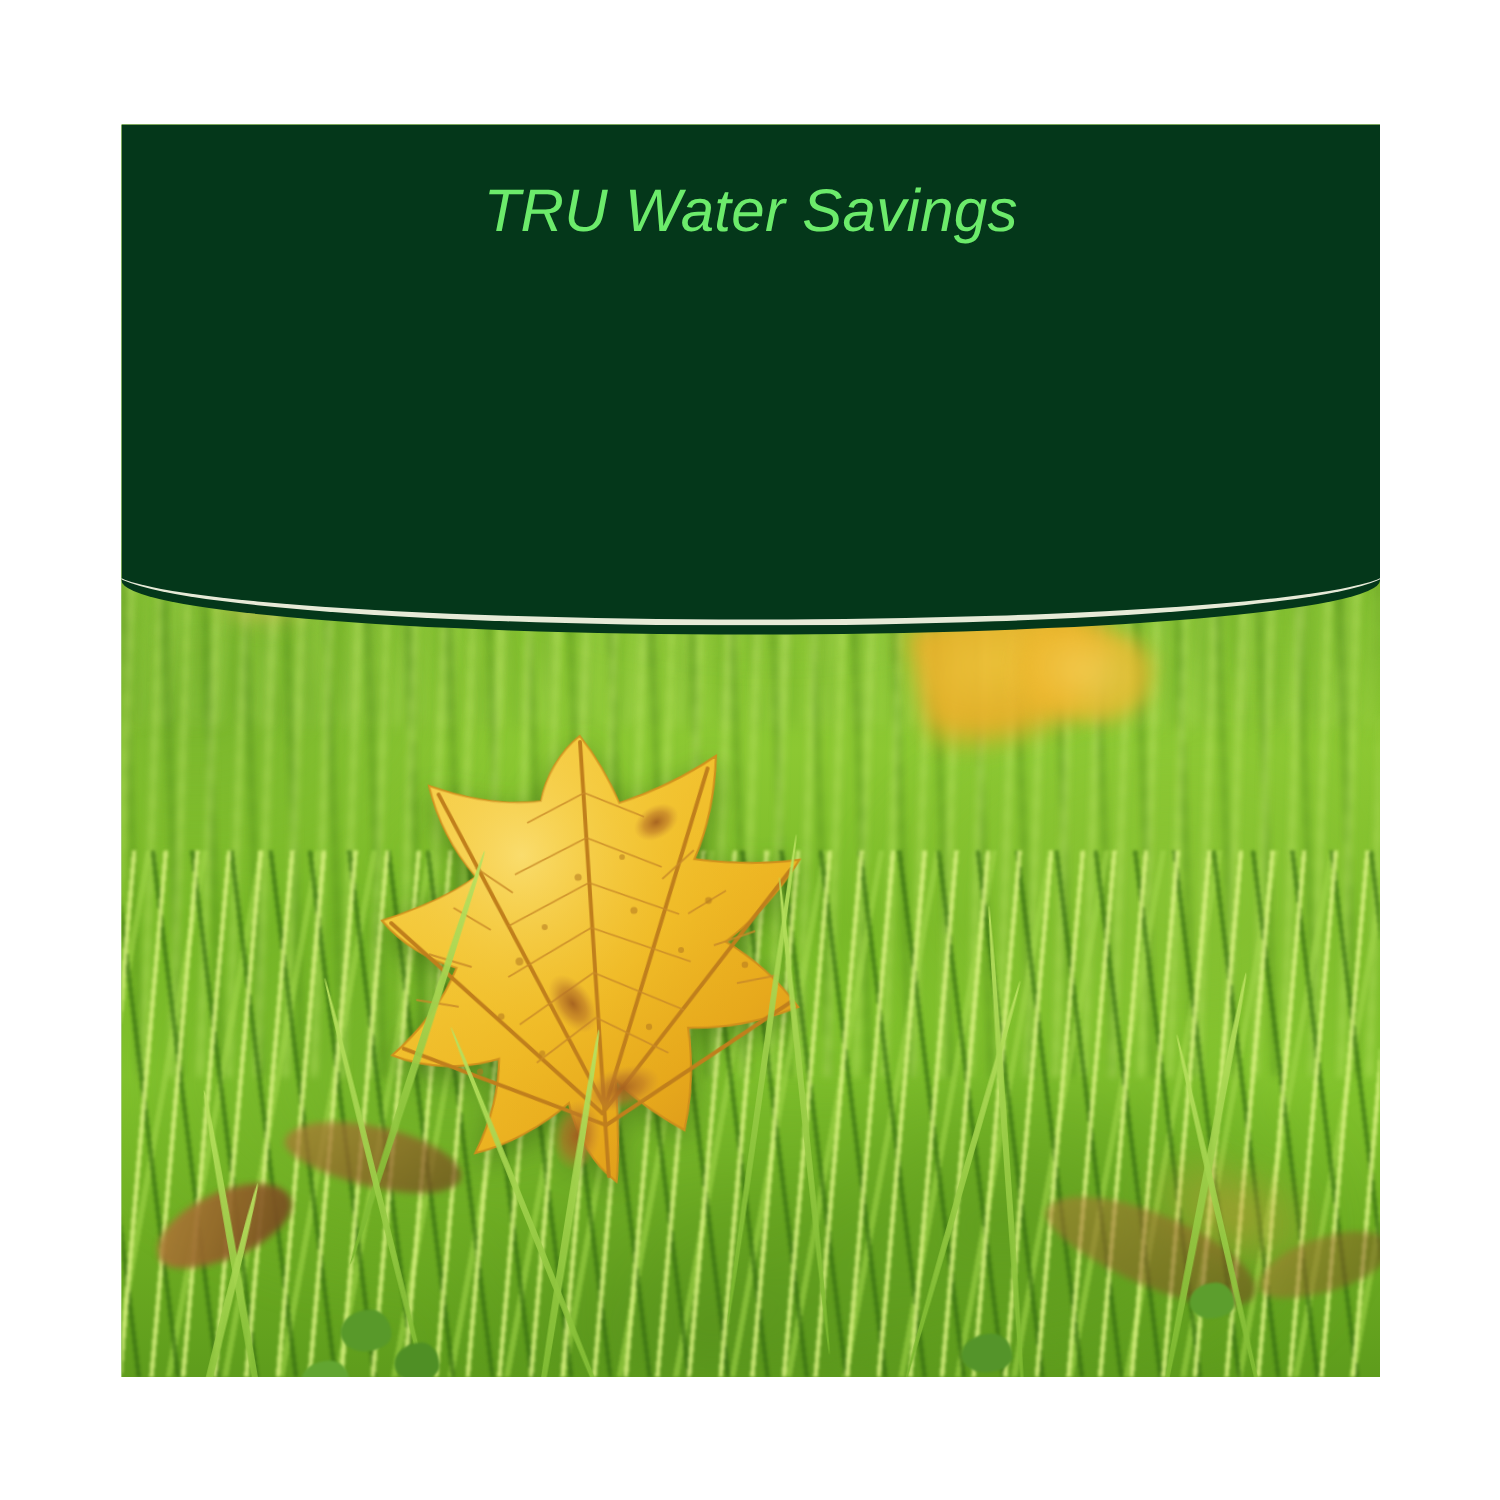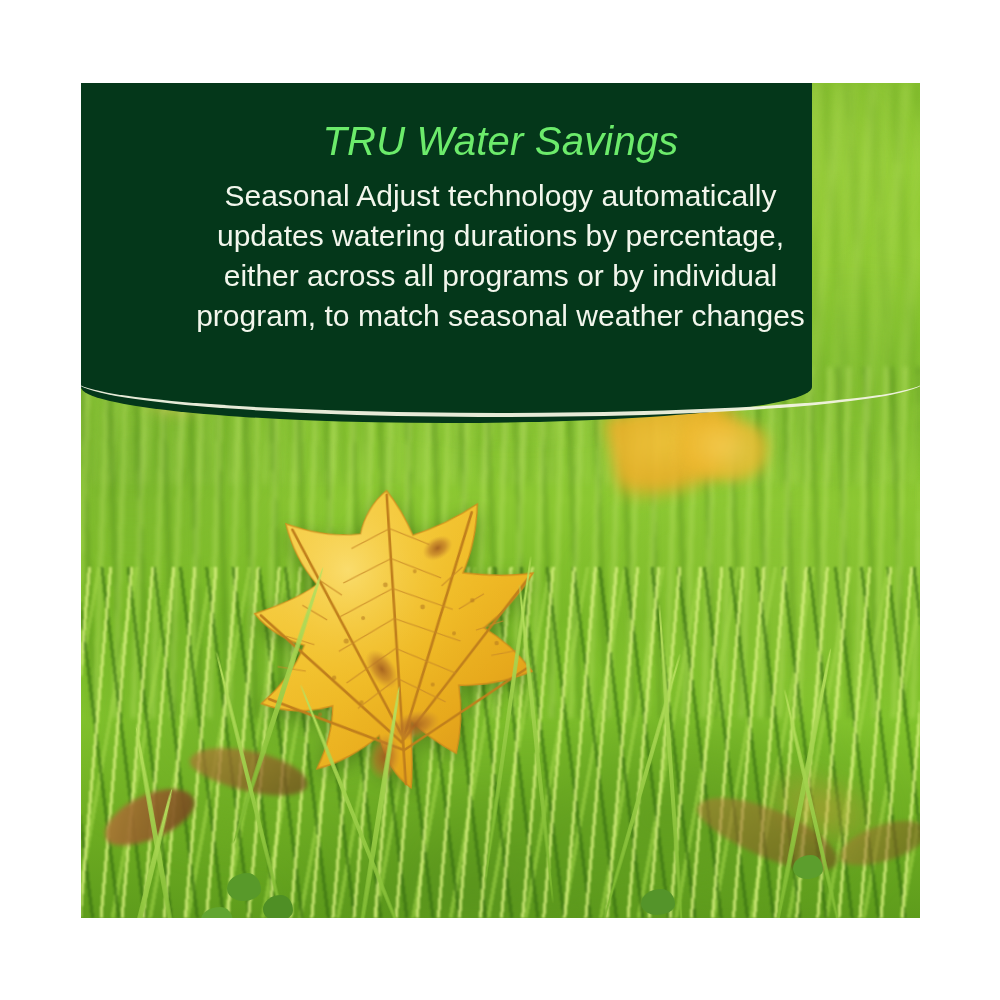--- a/index.html
+++ b/index.html
@@ -202,21 +202,21 @@
     border-radius: 50%;
     transform-origin: 50% 100%;
     filter: blur(.5px);
   }
 
   
   #header-panel {
     position: absolute;
     left: 0;
     top: 0;
-    width: 731px;
+    width: 839px;
     height: 340px;
     background: #04371a;
     
     border-bottom-left-radius: 100% 72px;
     border-bottom-right-radius: 100% 72px;
   }
   
   #header-arc {
     position: absolute;
     left: -6px;
@@ -421,24 +421,18 @@
 
     <div class="clover" style="left:146px; top:790px; width:34px; height:28px; background:#58992a;"></div>
     <div class="clover" style="left:182px; top:812px; width:30px; height:26px; background:#4f8f25;"></div>
     <div class="clover" style="left:120px; top:824px; width:32px; height:24px; background:#62a531;"></div>
     <div class="clover" style="left:560px; top:806px; width:34px; height:26px; background:#54942a;"></div>
     <div class="clover" style="left:712px; top:772px; width:30px; height:24px; background:#5c9e2d;"></div>
 
     <div id="header-panel">
       <div id="header-text">
         <h1 id="headline">TRU Water Savings</h1>
-        <p id="subcopy">
-          <span class="line">Seasonal Adjust technology automatically</span>
-          <span class="line">updates watering durations by percentage,</span>
-          <span class="line">either across all programs or by individual</span>
-          <span class="line">program, to match seasonal weather changes</span>
-        </p>
       </div>
     </div>
     <div id="header-arc"></div>
 
   </div>
 </div>
 
 </body></html>

